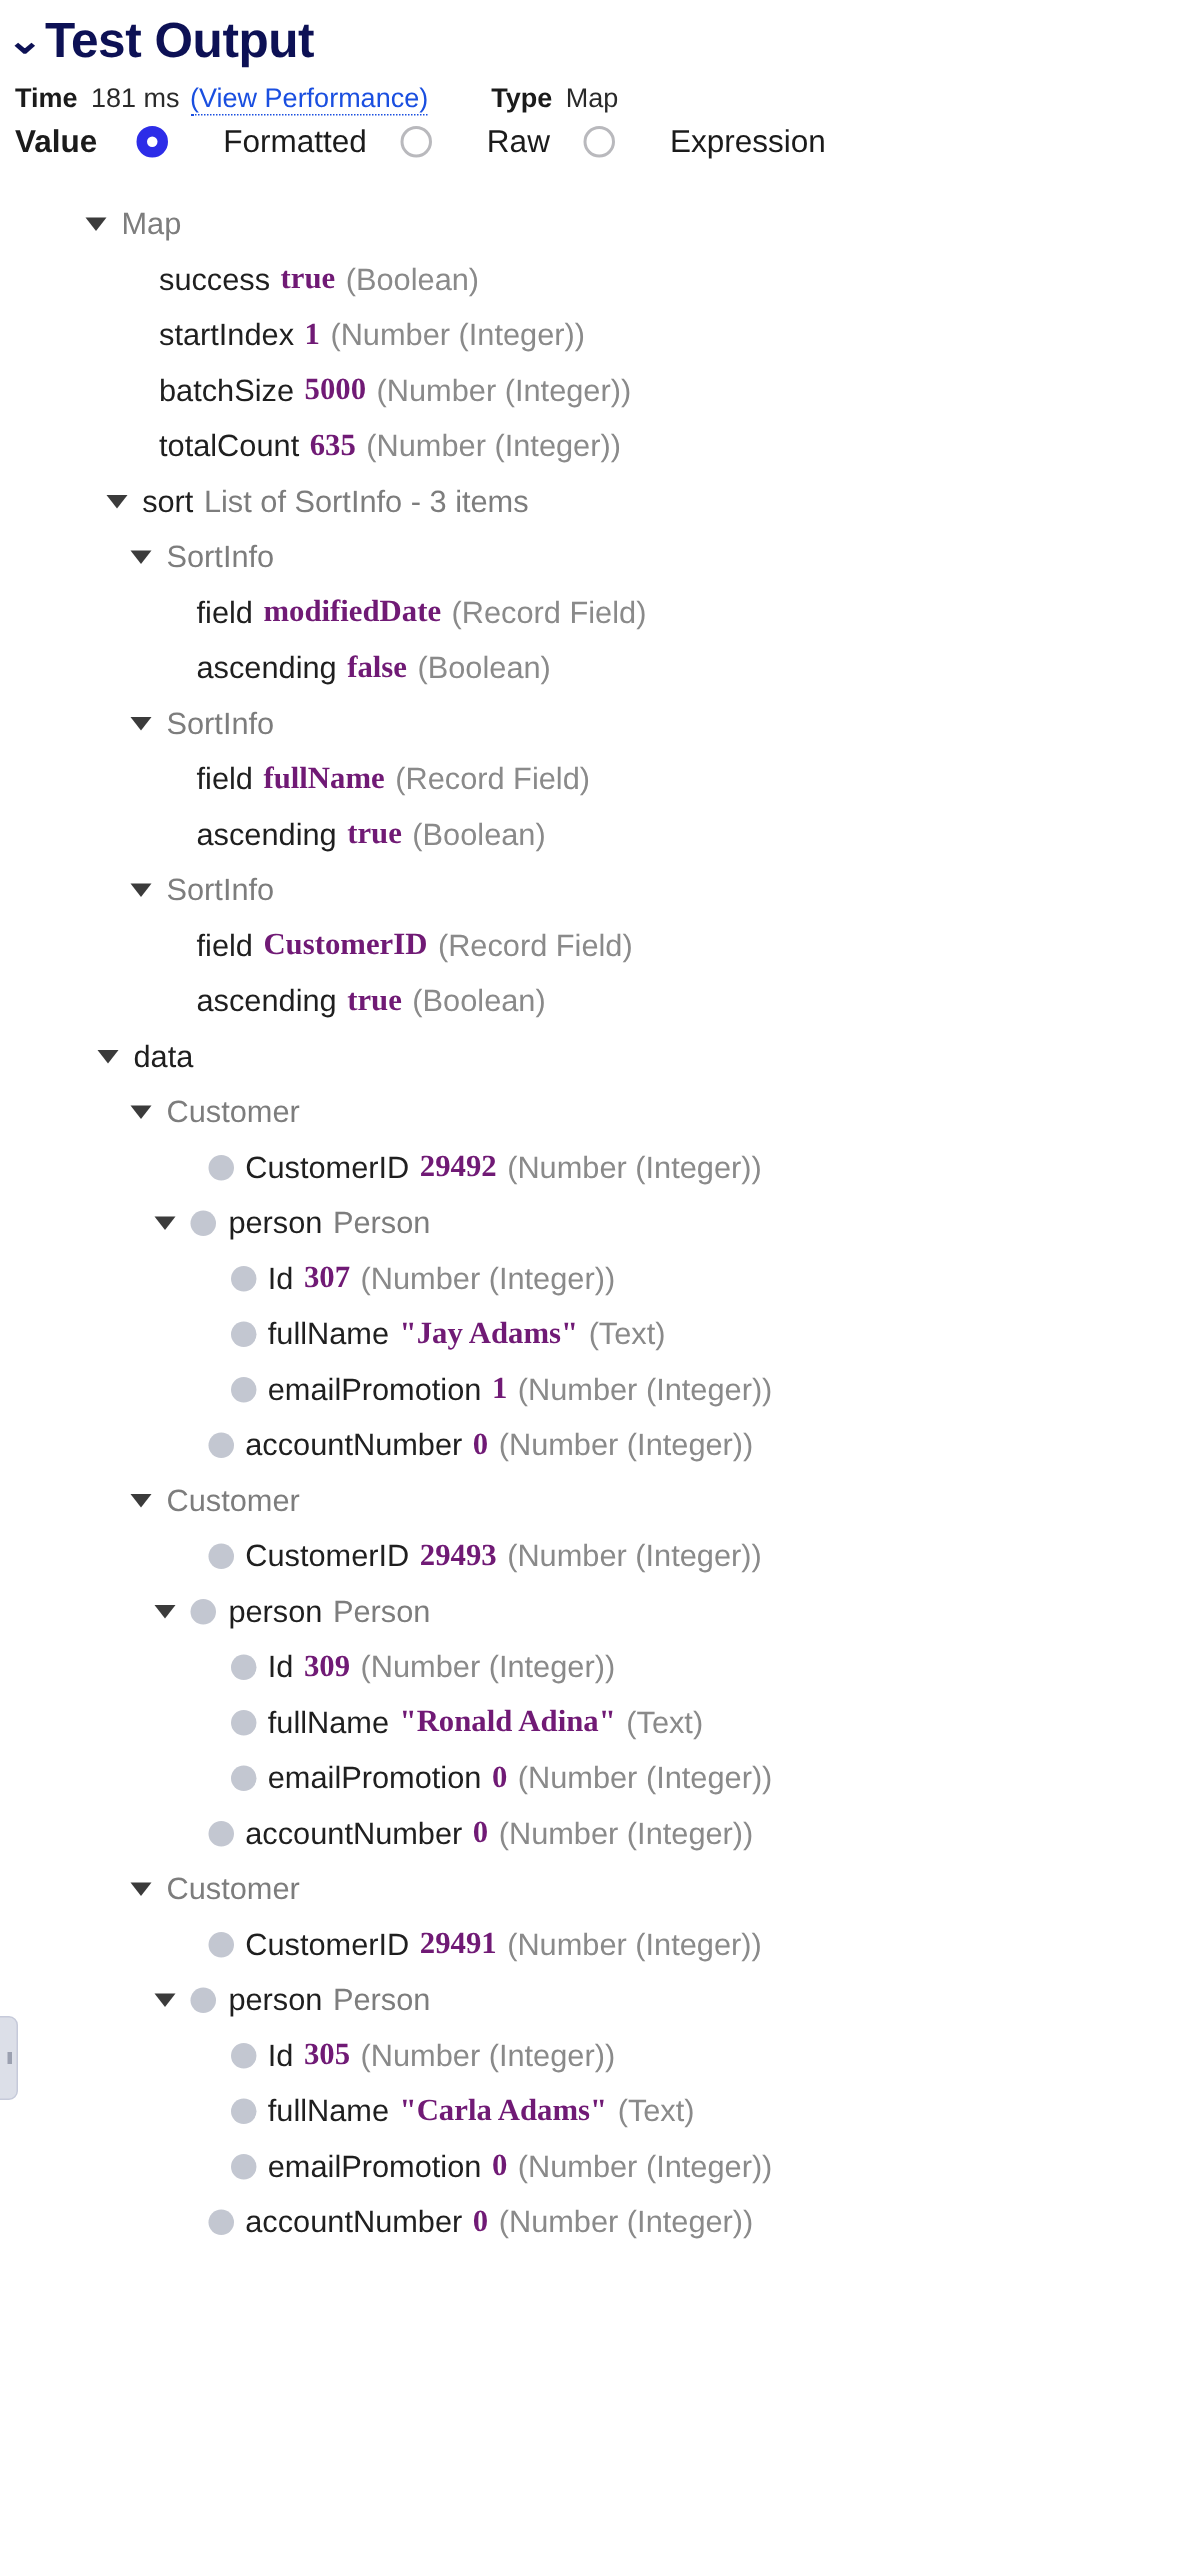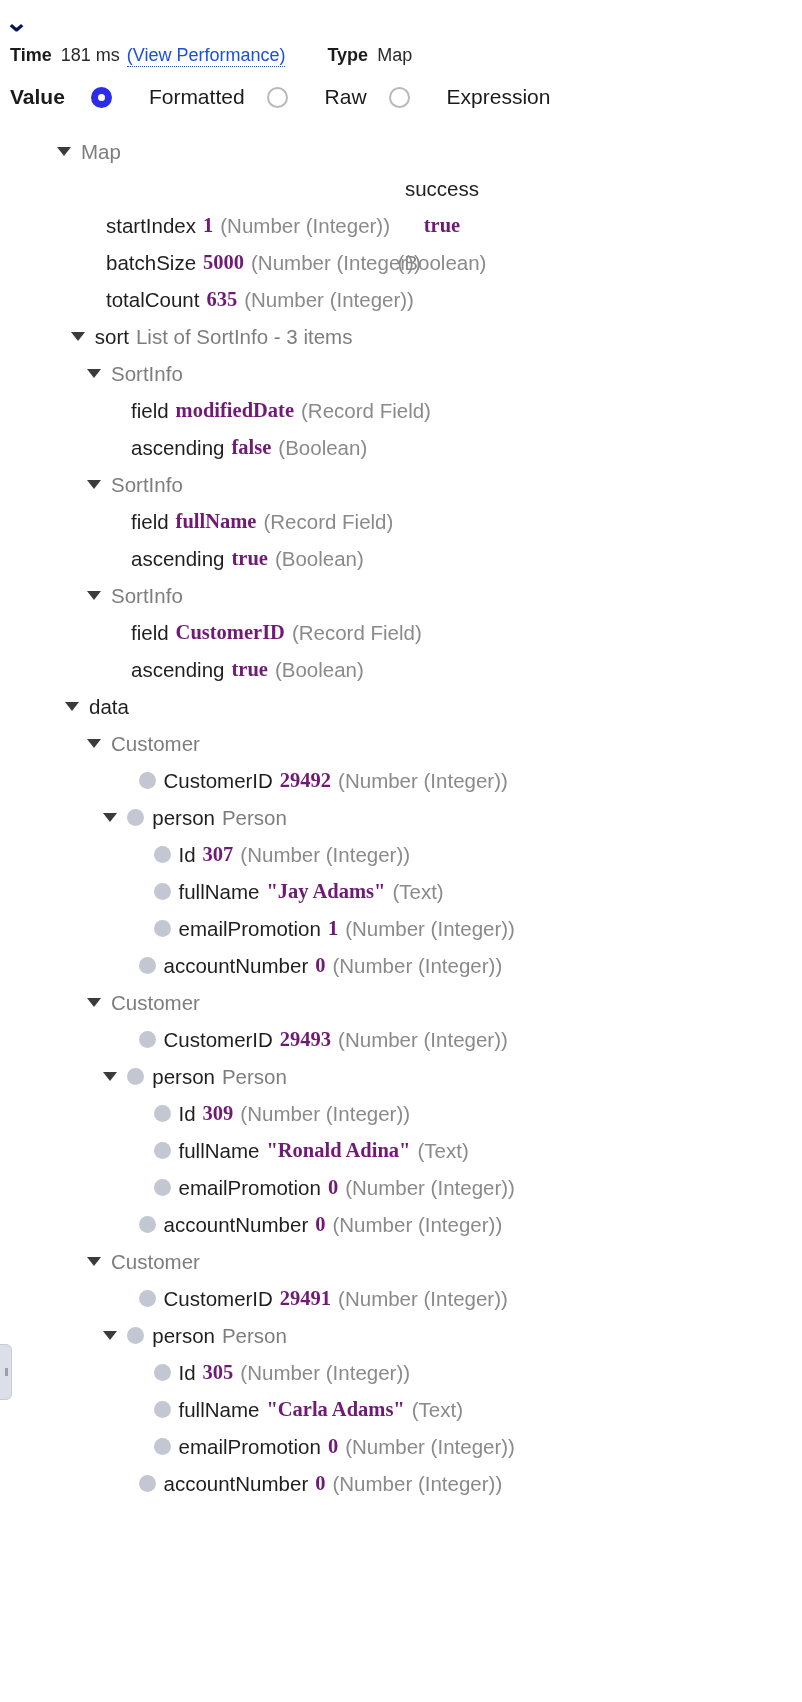--- a/index.html
+++ b/index.html
@@ -66,21 +66,21 @@
     border-bottom: 1px dotted #1a4fe0;
     margin-left: 7px;
     cursor: pointer;
   }
   .meta-gap { width: 42px; display:inline-block; }
 
   .value-row {
     display: flex;
     align-items: center;
     font-size: 21px;
-    margin: 18px 0 0 4px;
+    margin: 6px 0 0 4px;
   }
   .value-row .meta-label { margin-right: 26px; }
 
   .radio-opt {
     display: flex;
     align-items: center;
     margin-right: 22px;
     cursor: pointer;
     white-space: nowrap;
     gap: 28px;
@@ -171,20 +171,21 @@
     background: #9ba0b0;
   }
 </style>
 </head>
 <body>
 
 <div class="panel-header">
 
   <div class="title-row">
     <span class="chevron-toggle">⌄</span>
+    <span class="panel-title">Test Output</span>
   </div>
 
   <div class="meta-row">
     <span class="meta-label">Time</span>
     <span class="meta-value">181 ms</span>
     <a class="perf-link" href="#">(View Performance)</a>
     <span class="meta-gap"></span>
     <span class="meta-label">Type</span>
     <span class="meta-value">Map</span>
   </div>
@@ -207,21 +208,21 @@
       </div>
   </div>
 
 </div>
 
 <div class="tree" id="tree-root">
     <div class="tree-row" style="padding-left: 57px;">
       <span class="caret"></span>
       <span class="k-muted">Map</span>
     </div>
-    <div class="tree-row" style="padding-left: 82px; flex-direction: column;">
+    <div class="tree-row" style="padding-left: 82px;">
       <span class="caret-spacer"></span>
       <span class="k-name">success</span>
       <span class="sp"></span>
       <span class="k-value">true</span>
       <span class="sp"></span>
       <span class="k-type">(Boolean)</span>
     </div>
     <div class="tree-row" style="padding-left: 82px;">
       <span class="caret-spacer"></span>
       <span class="k-name">startIndex</span>

